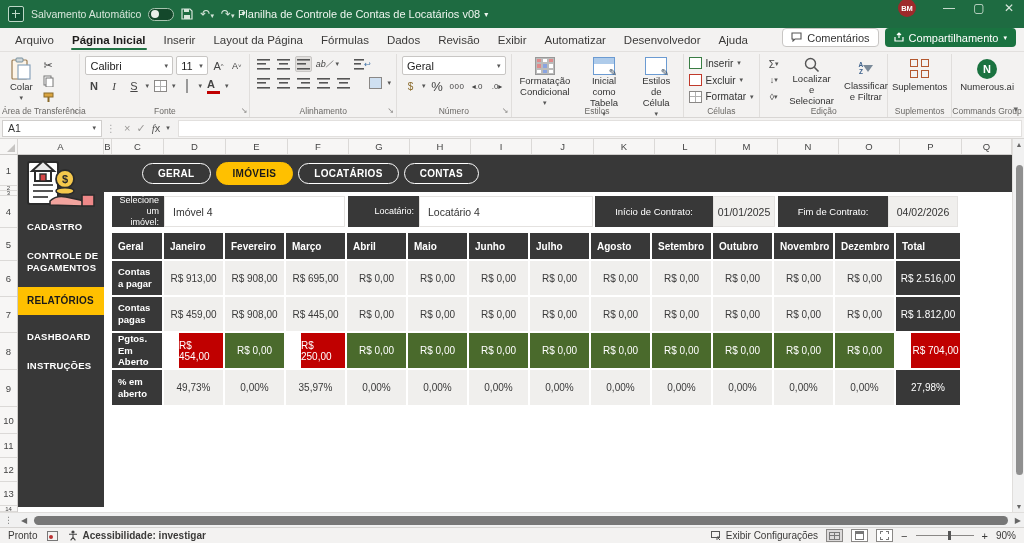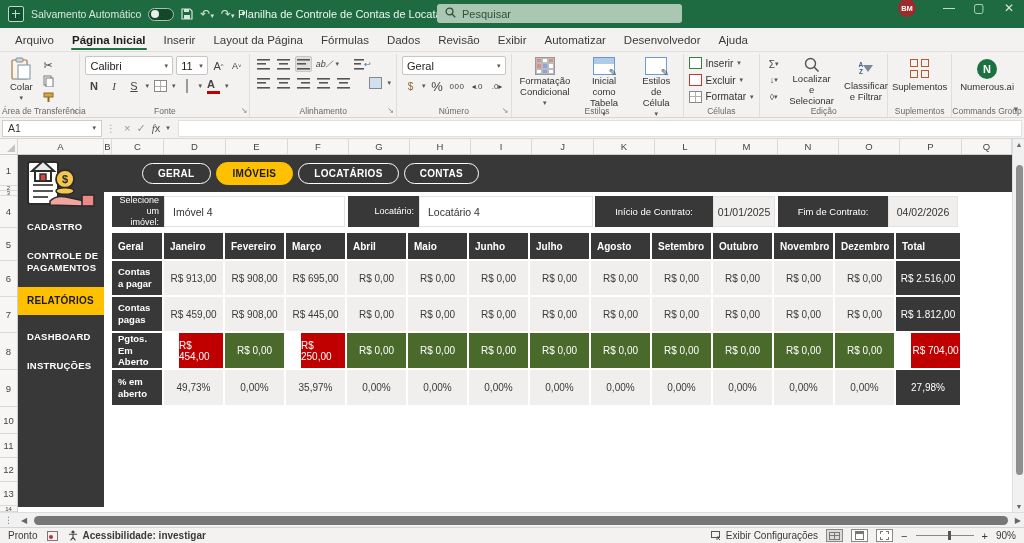--- a/index.html
+++ b/index.html
@@ -158,27 +158,20 @@
           </svg>
         </span>
       <span class="tb-ic">↶<span style="font-size:7px">▾</span></span>
       <span class="tb-ic">↷<span style="font-size:7px">▾</span></span>
       <span class="tb-ic" style="font-size:8px">▾</span>
     </div>
     <div class="tb-title">
       <span>Planilha de Controle de Contas de Locatários v08</span>
       <span style="font-size:8px">▾</span>
     </div>
-    <div class="tb-search">
-      <span><svg width="11" height="11" viewBox="0 0 11 11">
-            <circle cx="4.5" cy="4.5" r="3.4" fill="none" stroke="#2f4f3c" stroke-width="1.3"></circle>
-            <line x1="7.2" y1="7.2" x2="10.2" y2="10.2" stroke="#2f4f3c" stroke-width="1.3"></line>
-          </svg></span>
-      <span>Pesquisar</span>
-    </div>
     <div class="tb-right">
       <div class="avatar">BM</div>
       <div class="winbtn">—</div>
       <div class="winbtn">▢</div>
       <div class="winbtn">✕</div>
     </div>
   </div>
 
   <div class="menubar">
     <div class="tabs">
@@ -187,20 +180,36 @@
         <div class="tab">Inserir</div>
         <div class="tab">Layout da Página</div>
         <div class="tab">Fórmulas</div>
         <div class="tab">Dados</div>
         <div class="tab">Revisão</div>
         <div class="tab">Exibir</div>
         <div class="tab">Automatizar</div>
         <div class="tab">Desenvolvedor</div>
         <div class="tab">Ajuda</div>
       </div>
+    <div class="menu-right">
+      <div class="btn-comments">
+        <span><svg width="11" height="10" viewBox="0 0 11 10">
+              <path d="M1 1h9v6H4L2 9V7H1z" fill="none" stroke="#555" stroke-width="1.1"></path>
+            </svg></span>
+        <span>Comentários</span>
+      </div>
+      <div class="btn-share">
+        <span><svg width="10" height="10" viewBox="0 0 10 10">
+              <path d="M5 6V1M3 3l2-2 2 2" fill="none" stroke="#fff" stroke-width="1.2"></path>
+              <path d="M1 5v4h8V5" fill="none" stroke="#fff" stroke-width="1.2"></path>
+            </svg></span>
+        <span>Compartilhamento</span>
+        <span style="font-size:7px">▾</span>
+      </div>
+    </div>
   </div>
 
   <div class="ribbon">
 
     <div class="rgroup" style="width:84px">
       <div class="bigbtn">
         <span class="ic">
             <svg width="22" height="24" viewBox="0 0 22 24">
               <rect x="2" y="3" width="15" height="19" rx="1" fill="#fdf4e7" stroke="#9a7b50" stroke-width="1.2"></rect>
               <rect x="6" y="1" width="7" height="4" rx="1" fill="#cfd8dc" stroke="#78909c"></rect>

